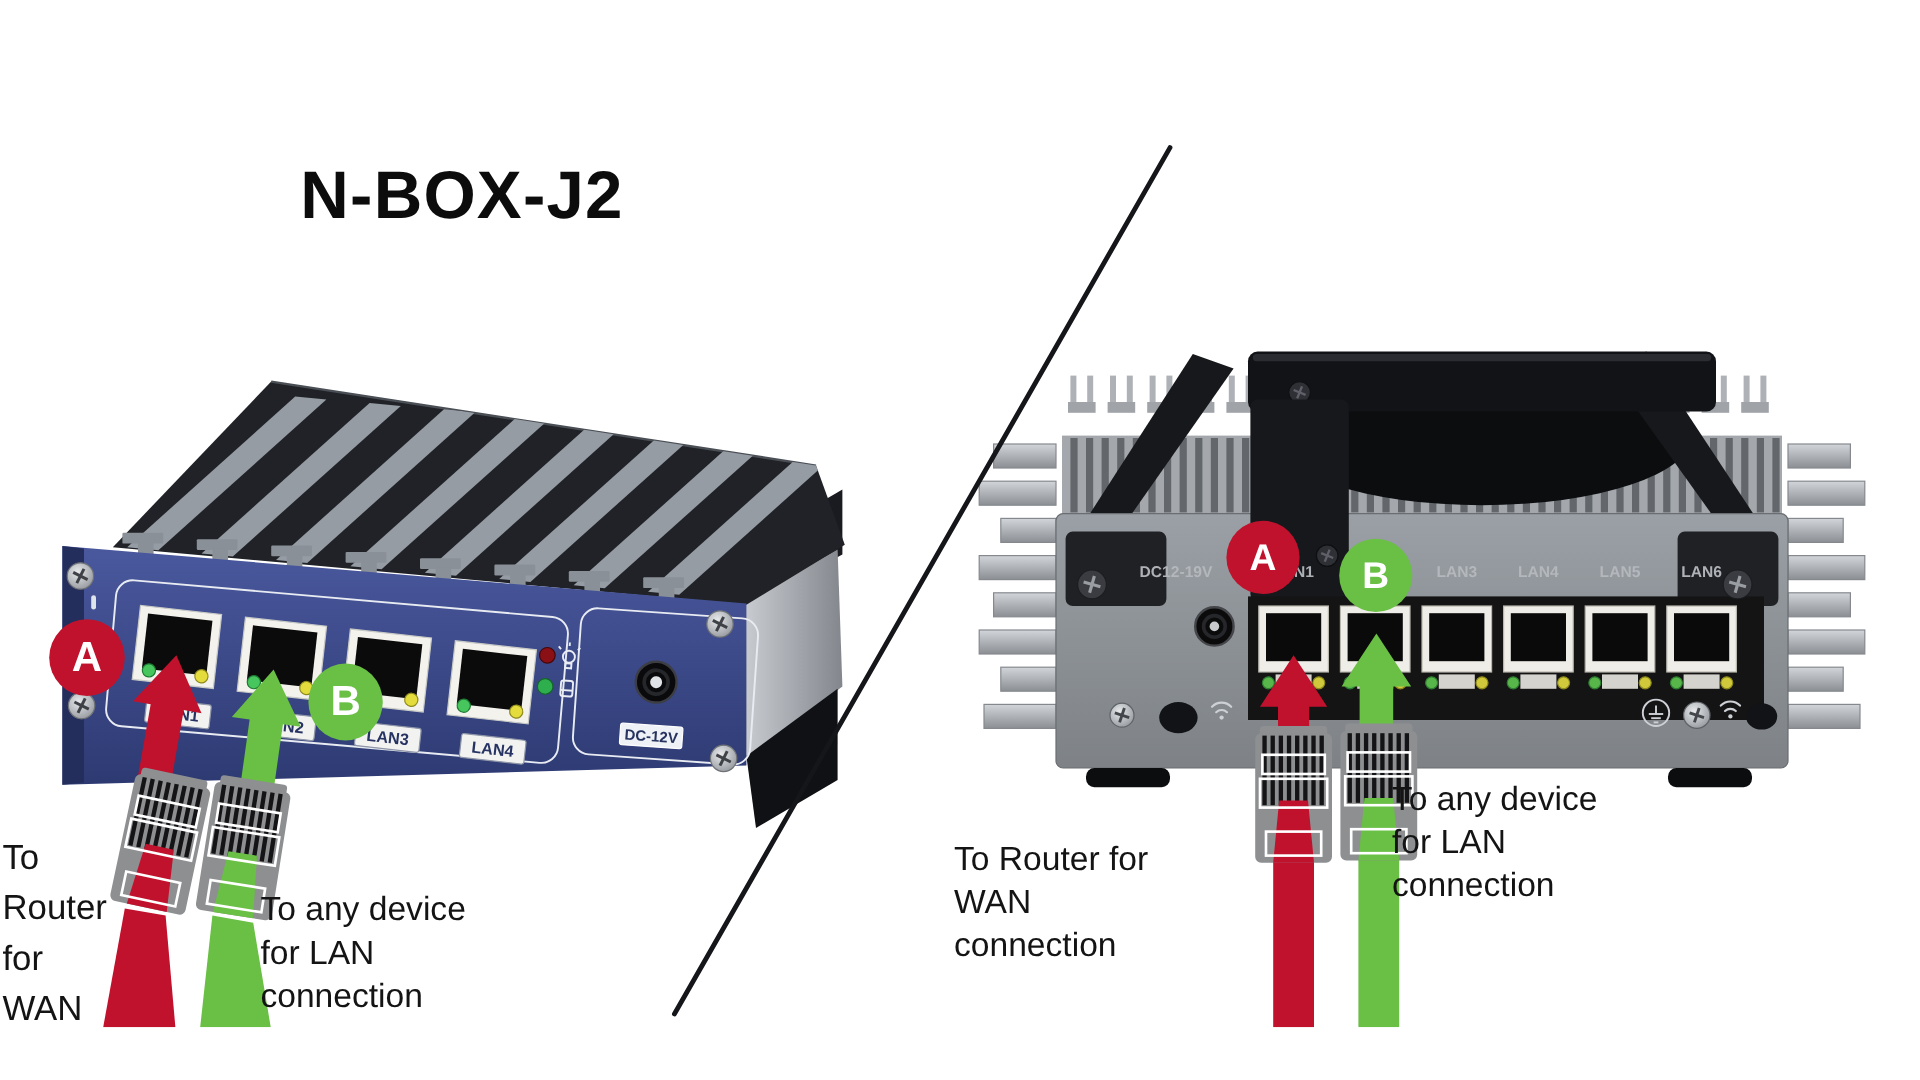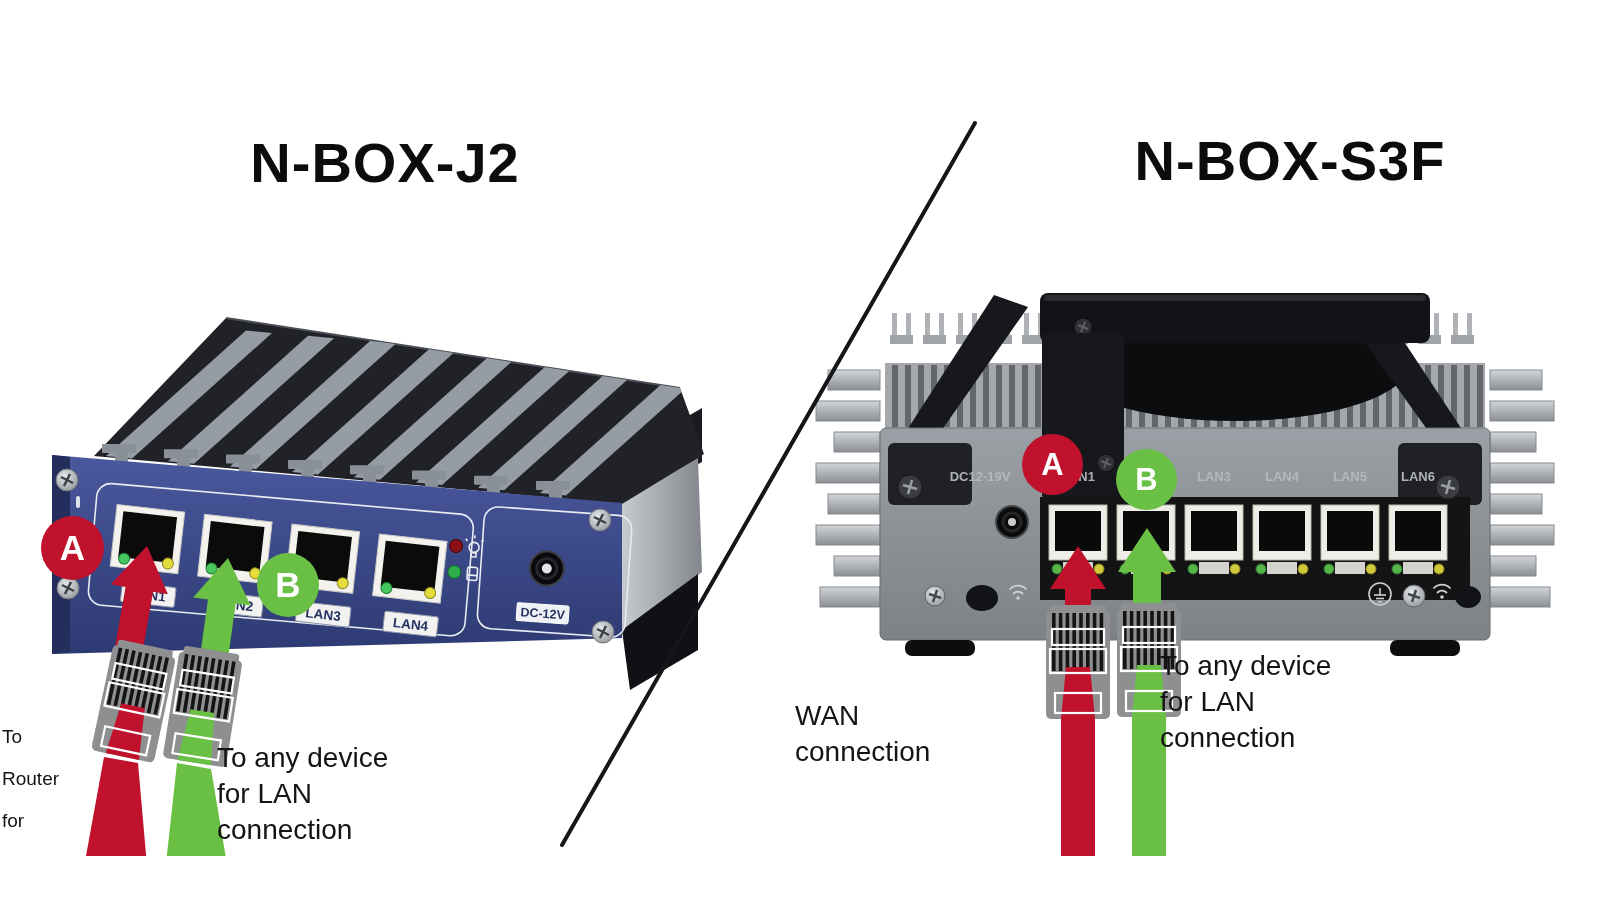--- a/index.html
+++ b/index.html
@@ -9,37 +9,36 @@
          letter-spacing:1px;}
   #title-left{left:140px;top:130px;width:490px;}
   #title-right{left:1045px;top:128px;width:490px;}
   .badge{position:absolute;border-radius:50%;color:#fff;font-weight:bold;
          display:flex;align-items:center;justify-content:center;}
   #badge-a-left {left:41px;top:516px;width:63px;height:64px;background:#c1122d;font-size:35px;}
   #badge-b-left {left:257px;top:553px;width:62px;height:64px;background:#6abf45;font-size:35px;}
   #badge-a-right{left:1022px;top:434px;width:61px;height:61px;background:#c1122d;font-size:31px;}
   #badge-b-right{left:1116px;top:449px;width:61px;height:61px;background:#6abf45;font-size:31px;}
   .caption{position:absolute;color:#141414;}
-  #caption-wan-left{left:2px;top:716px;width:94px;font-size:19px;line-height:42px;}
+  #caption-wan-left{left:2px;top:694px;width:94px;font-size:29px;line-height:42px;}
   #caption-lan-left{left:217px;top:740px;width:212px;font-size:28px;line-height:36px;}
   #caption-wan-right{left:795px;top:698px;width:228px;font-size:28px;line-height:36px;}
   #caption-lan-right{left:1160px;top:648px;width:214px;font-size:28px;line-height:36px;}
   svg{position:absolute;display:block;}
   #left-device{left:30px;top:290px;}
   #right-device{left:790px;top:275px;}
   #overlay{left:0;top:0;}
   .svgtext{font-family:"Liberation Sans", sans-serif;}
 </style>
 </head>
 <body>
 
 <div class="canvas">
 
   <div class="title" id="title-left">N-BOX-J2</div>
-  <div class="title" id="title-right">N-BOX-S3F</div>
 
   <svg id="left-device" width="700" height="410" viewBox="0 0 700 410">
     <defs>
       <linearGradient id="blueGrad" x1="0" y1="0" x2="0" y2="1">
         <stop offset="0" stop-color="#4a589e"></stop>
           <stop offset="1" stop-color="#2d3a72"></stop>
       </linearGradient>
       <linearGradient id="silverGrad" x1="0" y1="0" x2="1" y2="0">
         <stop offset="0" stop-color="#c9ccd1"></stop>
           <stop offset="1" stop-color="#83878d"></stop>
@@ -498,20 +497,21 @@
     <div>Router</div>
     <div>for</div>
     <div>WAN</div>
   </div>
   <div class="caption" id="caption-lan-left">
     <div>To any device</div>
     <div>for LAN</div>
     <div>connection</div>
   </div>
   <div class="caption" id="caption-wan-right">
+    <div>To  Router for</div>
     <div>WAN</div>
     <div>connection</div>
   </div>
   <div class="caption" id="caption-lan-right">
     <div>To any device</div>
     <div>for LAN</div>
     <div>connection</div>
   </div>
 
 </div>

